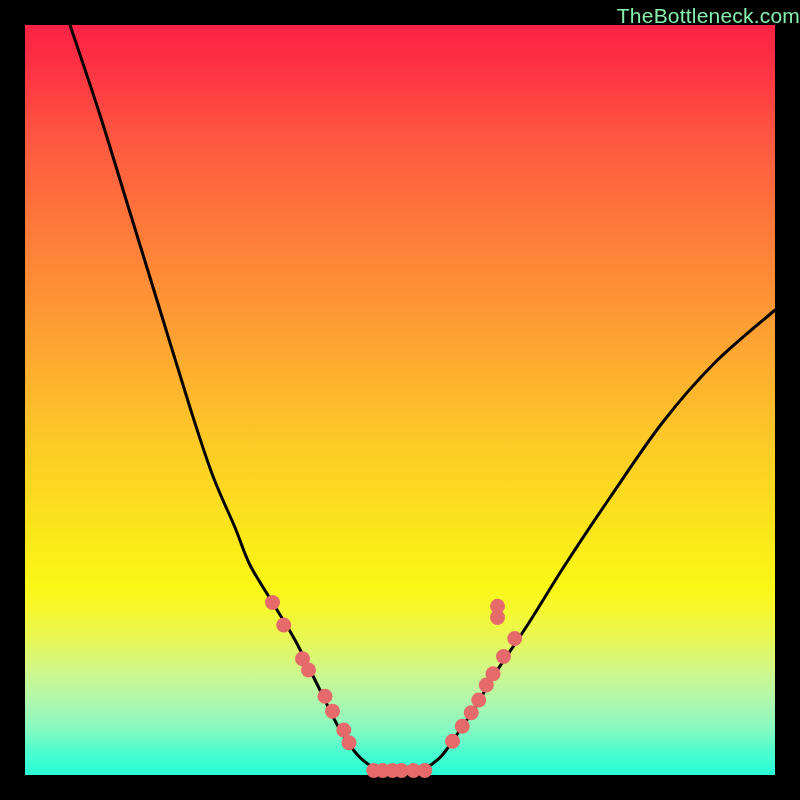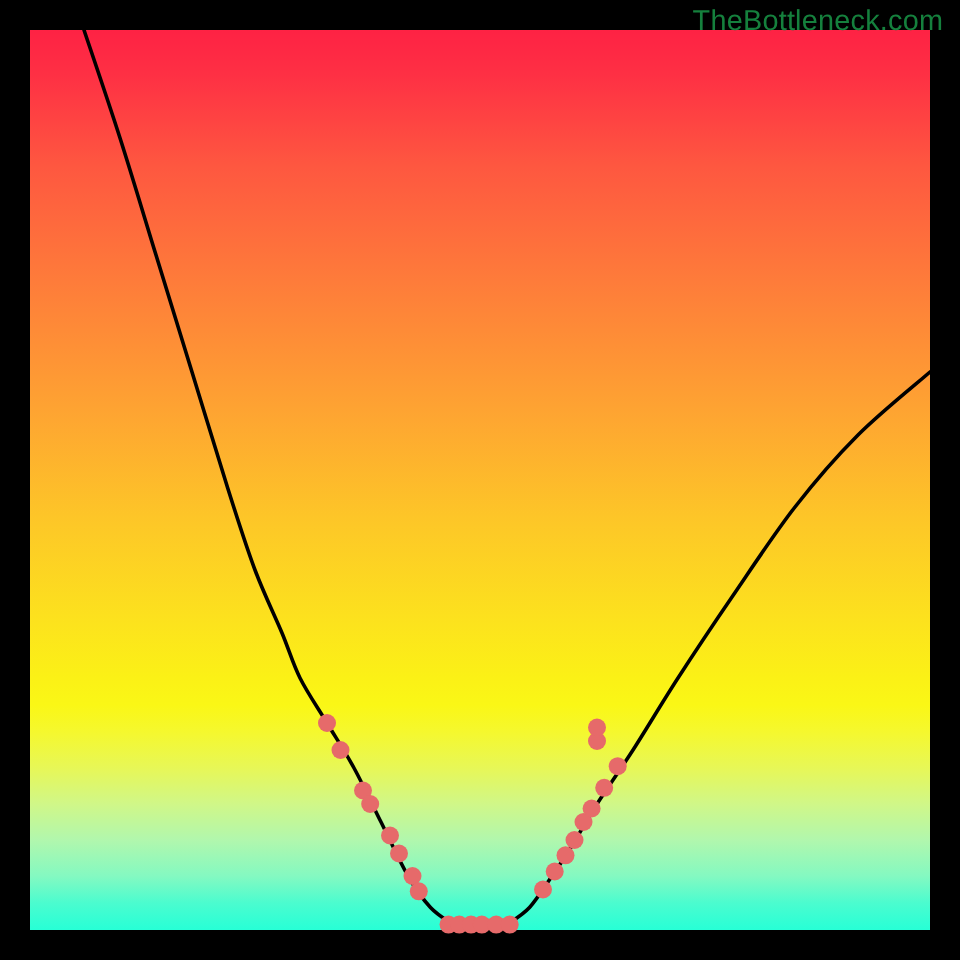--- a/index.html
+++ b/index.html
@@ -32,23 +32,23 @@
       #d0f788 86%,
       #b1f7ad 90%,
       #84f9c1 94%,
       #4bfccf 97%,
       #27ffd6 100%
     );
   }
   .watermark {
     position: absolute;
     top: 4px;
-    right: 14px;
-    color: #15803d;
-    font-size: 24px;
+    right: 0;
+    color: #86efac;
+    font-size: 21px;
     font-weight: 500;
     letter-spacing: 0.2px;
   }
   svg.plot {
     position: absolute;
     left: 25px;
     top: 25px;
     width: 750px;
     height: 750px;
     overflow: visible;

